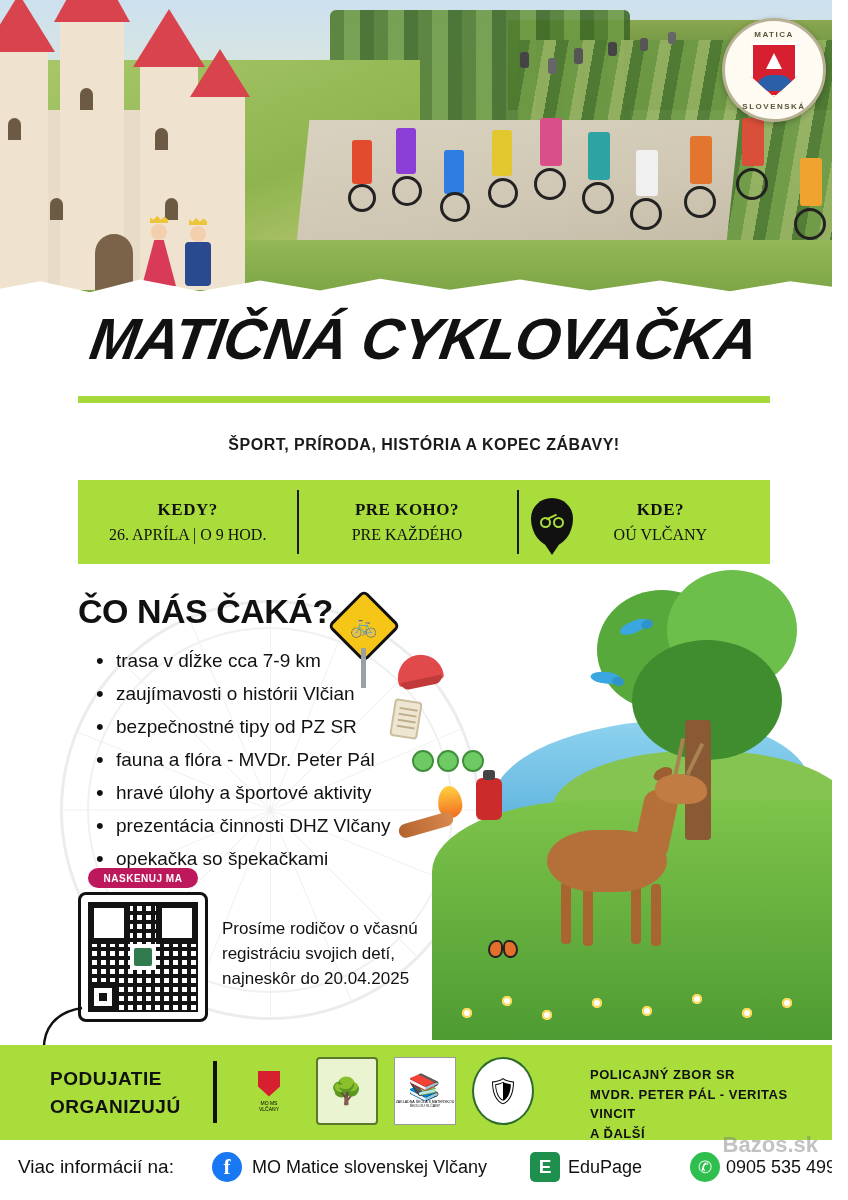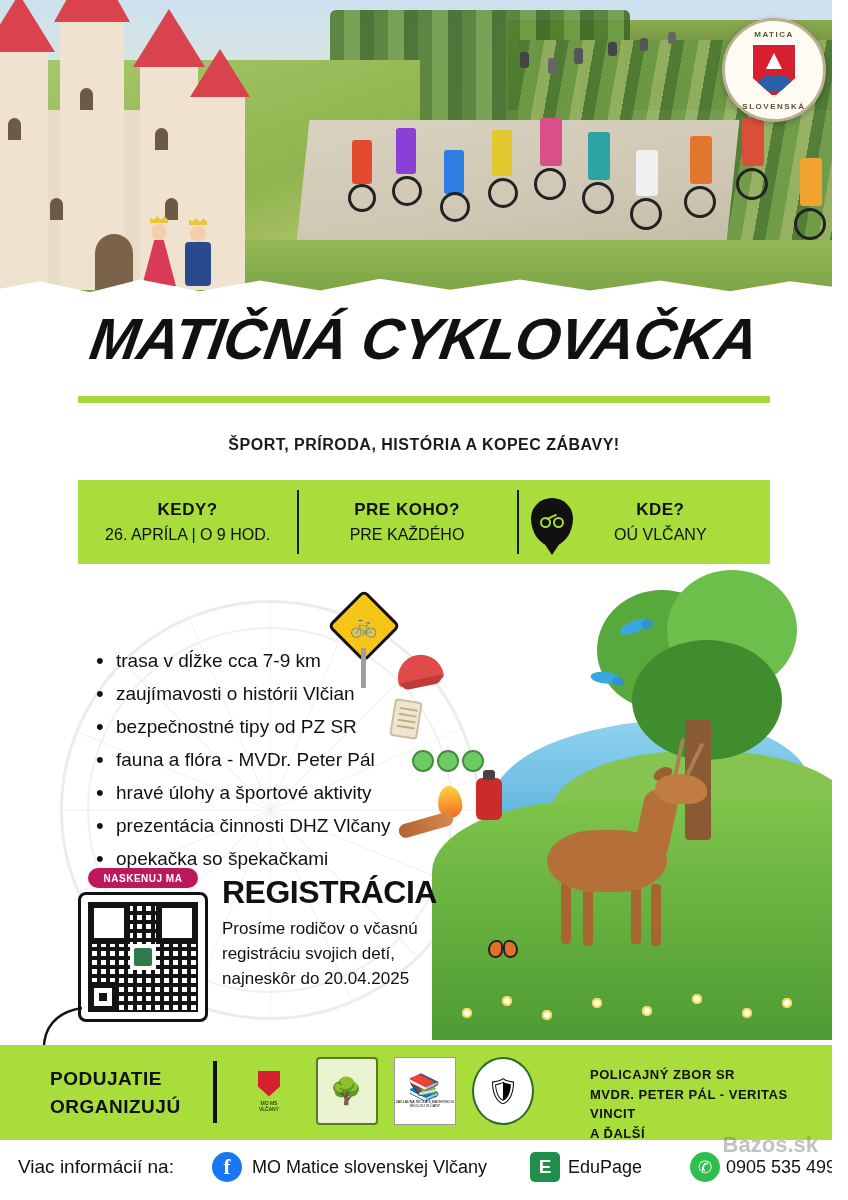--- a/index.html
+++ b/index.html
@@ -121,21 +121,21 @@
   .subtitle {
     position:absolute; top:436px; left:0; width:848px; text-align:center;
     font-size:16px; font-weight:bold; letter-spacing:.5px; color:#1b1b1b;
   }
 
   
   .infobar {
     position:absolute; top:480px; left:78px; width:692px; height:84px;
     background:#a8dd3c; display:flex; align-items:stretch;
   }
-  .infobar .col { flex:1; display:flex; flex-direction:column; align-items:center; justify-content:center; gap:6px; position:relative;}
+  .infobar .col { flex:1; display:flex; flex-direction:column; align-items:center; justify-content:center; gap:6px; position:relative;font-family:Liberation Serif, serif;}
   .infobar .col + .col:before{
     content:""; position:absolute; left:0; top:10px; bottom:10px; width:2px; background:#1b1b1b;
   }
   .infobar .hdr { font-size:17px; font-weight:900; letter-spacing:.5px; color:#111; }
   .infobar .val { font-size:16px; color:#111; }
   .pin {
     position:absolute; left:14px; top:18px; width:42px; height:48px; background:#111;
     border-radius:50% 50% 50% 50% / 42% 42% 58% 58%;
     display:flex; align-items:center; justify-content:center;
   }
@@ -419,20 +419,21 @@
         <i style="left:60px;bottom:20px"></i>
       <i style="left:100px;bottom:6px"></i>
         <i style="left:150px;bottom:18px"></i>
       <i style="left:200px;bottom:10px"></i>
         <i style="left:250px;bottom:22px"></i>
       <i style="left:300px;bottom:8px"></i>
         <i style="left:340px;bottom:18px"></i>
     </div>
   </div>
 
+  <div class="section-title">ČO NÁS ČAKÁ?</div>
   <ul class="bullets">
     <li>trasa v dĺžke cca 7-9 km</li>
     <li>zaujímavosti o histórii Vlčian</li>
     <li>bezpečnostné tipy od PZ SR</li>
     <li>fauna a flóra - MVDr. Peter Pál</li>
     <li>hravé úlohy a športové aktivity</li>
     <li>prezentácia činnosti DHZ Vlčany</li>
     <li>opekačka so špekačkami</li>
   </ul>
 
@@ -460,21 +461,20 @@
       </div>
     </div>
   </div>
   <div class="qr-arrow">
     <svg viewBox="0 0 60 58">
         <path d="M46 2 C20 6, 6 22, 8 48" stroke="#111" stroke-width="2.5" fill="none"></path>
         <path d="M8 52 L3 40 L14 42 Z" fill="#111"></path>
       </svg>
   </div>
 
-  <div class="reg-title">REGISTRÁCIA</div>
   <div class="reg-text">Prosíme rodičov o včasnú registráciu svojich detí, najneskôr do 20.04.2025</div>
 
   <div class="orgbar">
     <div class="label" style="white-space:pre-line">PODUJATIE
 ORGANIZUJÚ</div>
     <div class="divider"></div>
     <div class="logos">
       <div class="olg mo">
         <div class="sh"></div>
         <div style="white-space:pre-line;font-size:5px;margin-top:3px;">MO MS

